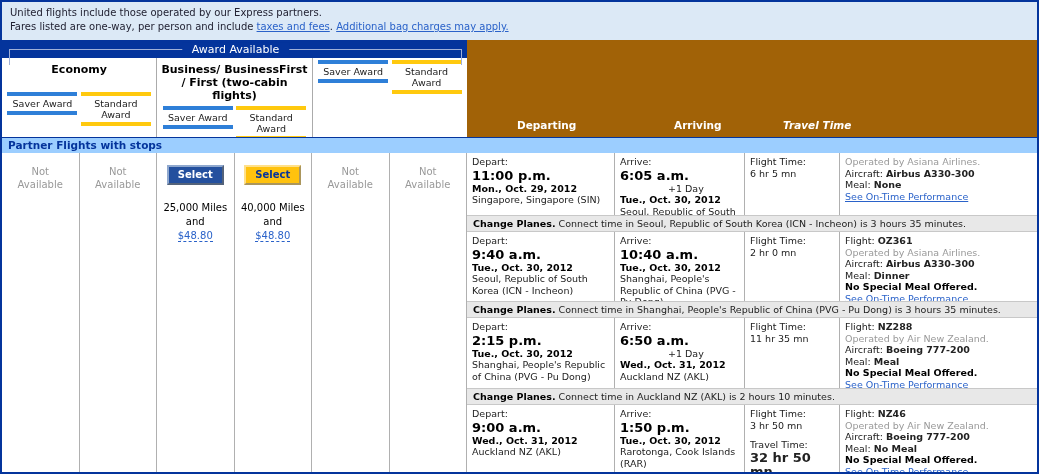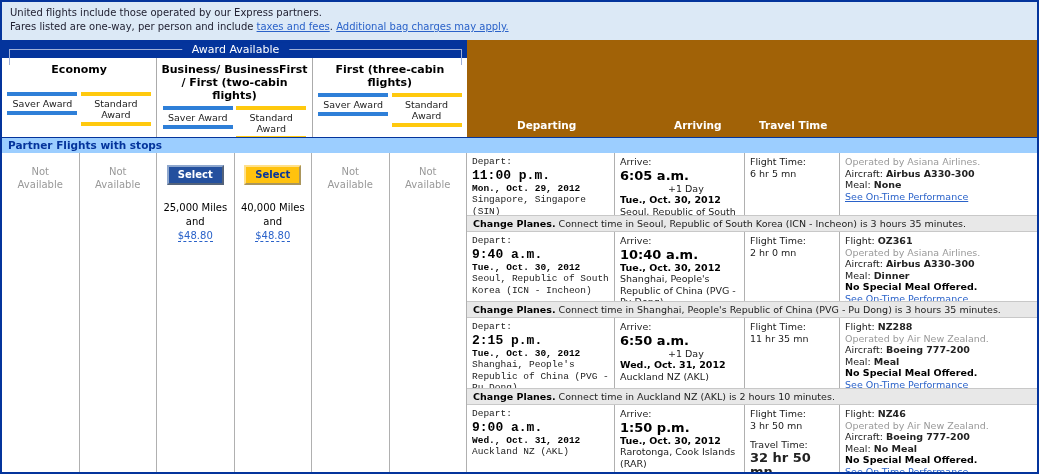--- a/index.html
+++ b/index.html
@@ -52,21 +52,21 @@
   .award-box { width: 70px; display: flex; flex-direction: column; }
   .award-box .bar { height: 4px; flex: 0 0 auto; }
   .award-box.saver .bar { background: #2E7FD8; }
   .award-box.standard .bar { background: #FFC90E; }
   .box-label { font-size: 9.5px; line-height: 11px; text-align: center; color: #222; padding: 2px 0; }
 
   .flight-header { flex: 1; background: #a16207; position: relative; padding-left: 25px; }
   .fh-label { position: absolute; bottom: 6px; color: #fff; font-size: 10.5px; font-weight: bold; white-space: nowrap; }
   .fh-departing { left: 50px; }
   .fh-arriving { left: 207px; }
-  .fh-traveltime { left: 292px; }
+  .fh-traveltime { left: 316px; font-style: italic; }
 
   
   .partner-bar {
     height: 16px; flex: 0 0 auto;
     background: #9CCEFF; border-top: 1px solid #04349C;
     color: #04349C; font-size: 10.5px; font-weight: bold;
     padding: 1px 6px;
   }
 
   
@@ -90,21 +90,21 @@
   .miles-block { margin-top: 16px; font-size: 10px; color: #000; line-height: 14px; }
   .fee-link { color: #2A62C9; text-decoration: none; border-bottom: 1px dashed #2A62C9; cursor: pointer; }
 
   .flight-rows { flex: 1; display: flex; flex-direction: column; }
   .seg-row { display: flex; }
   .seg-row.h1 { height: 62px; }
   .seg-row.h2 { height: 69px; }
   .seg-row.h3 { height: 70px; }
   .seg-row.h4 { flex: 1; }
   .cell { padding: 3px 5px; font-size: 9.5px; line-height: 11.5px; color: #222; border-right: 1px solid #B0B0B0; overflow: hidden; }
-  .cell-depart { width: 148px; flex: 0 0 auto; font-family: Liberation Mono, monospace; }
+  .cell-depart { width: 148px; flex: 0 0 auto; }
   .cell-arrive { width: 130px; flex: 0 0 auto; }
   .cell-time   { width: 95px;  flex: 0 0 auto; }
   .cell-flight { flex: 1; border-right: none; }
 
   .time-big { font-size: 13px; line-height: 15px; font-weight: bold; color: #000; }
   .plus { font-size: 9.5px; font-weight: normal; color: #222; margin-left: 48px; }
   .date-bold { font-weight: bold; color: #000; }
   .operated { color: #999; }
   .special { font-weight: bold; color: #000; }
   .ontime-link { color: #2A62C9; text-decoration: underline; cursor: pointer; display: inline-block; }
@@ -166,21 +166,20 @@
             </div>
             <div class="award-box standard">
               <div class="bar"></div>
               <div class="box-label">Standard Award</div>
               <div class="bar"></div>
             </div>
           </div>
         </div>
 
         <div class="cabin-group">
-          <div class="cabin-title">First (three-cabin flights)</div>
           <div class="pair">
             <div class="award-box saver">
               <div class="bar"></div>
               <div class="box-label">Saver Award</div>
               <div class="bar"></div>
             </div>
             <div class="award-box standard">
               <div class="bar"></div>
               <div class="box-label">Standard Award</div>
               <div class="bar"></div>

